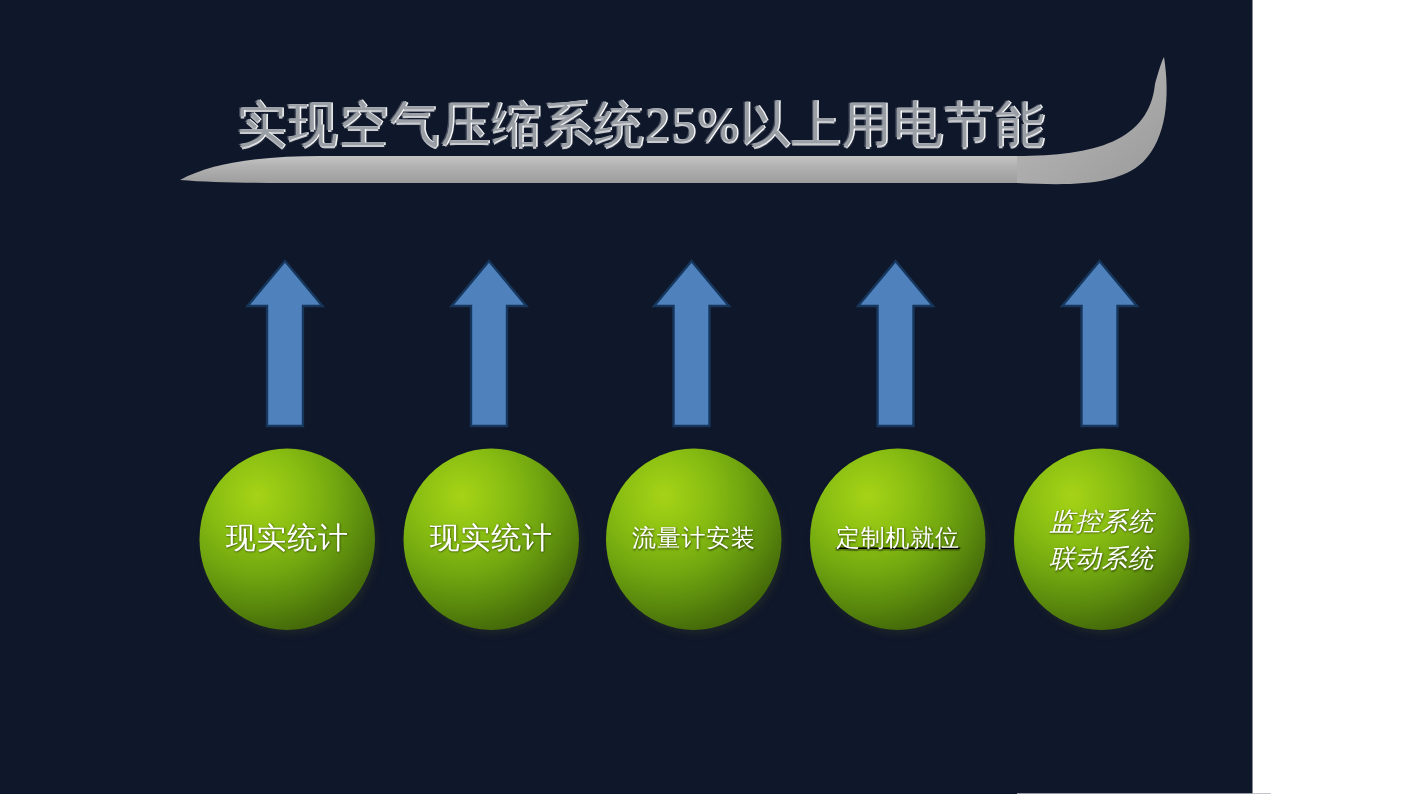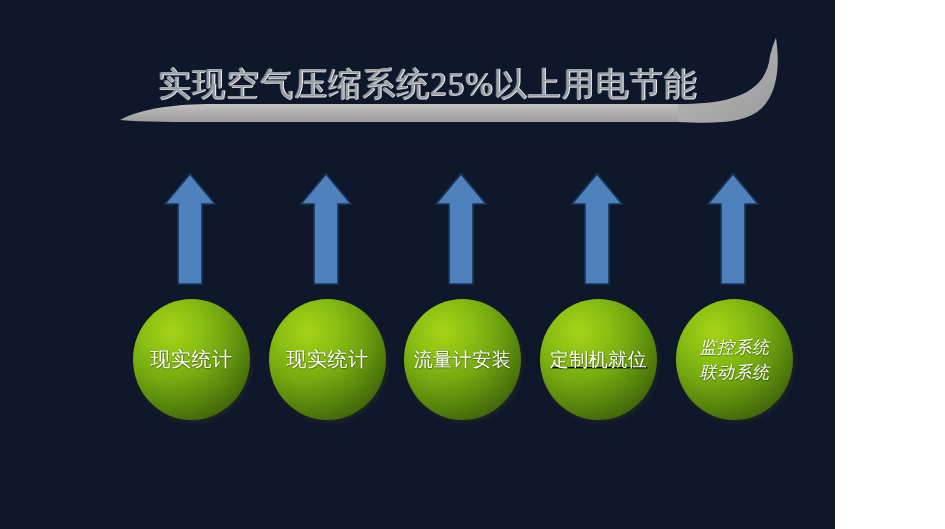--- a/index.html
+++ b/index.html
@@ -103,21 +103,21 @@
     font-size: 20px;
     line-height: 23px;
     letter-spacing: 0.5px;
     white-space: pre-line;
     text-shadow:
        0px 1px 1px rgba(40,55,10,0.55),
        1px 0px 1px rgba(40,55,10,0.35);
     padding: 0 4px;
   }
   .sphere-label.small {
-    font-size: 19px;
+    font-size: 16px;
   }
   .sphere-label.two-line {
     font-size: 17px;
     line-height: 25px;
   }
 </style>
 </head>
 <body>
 
 <div id="slide">

